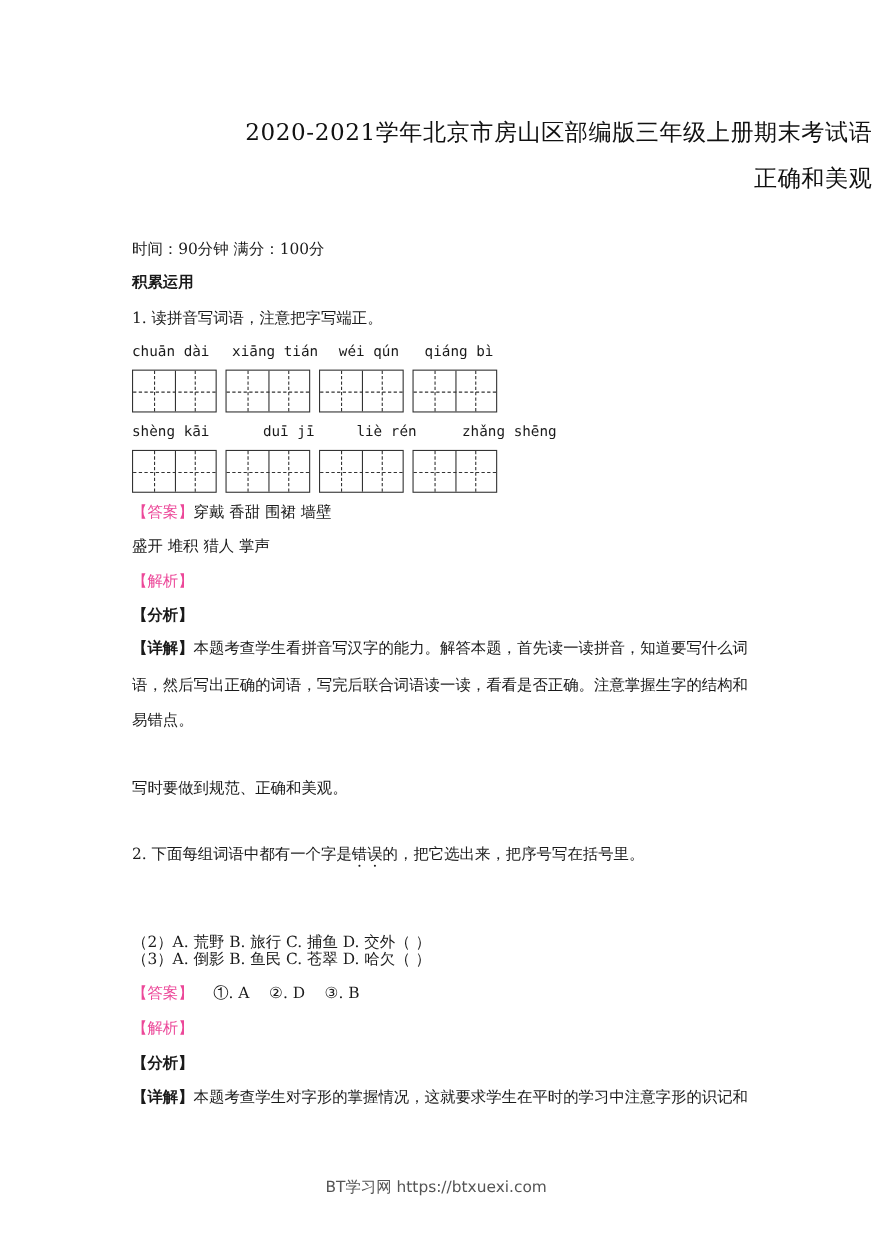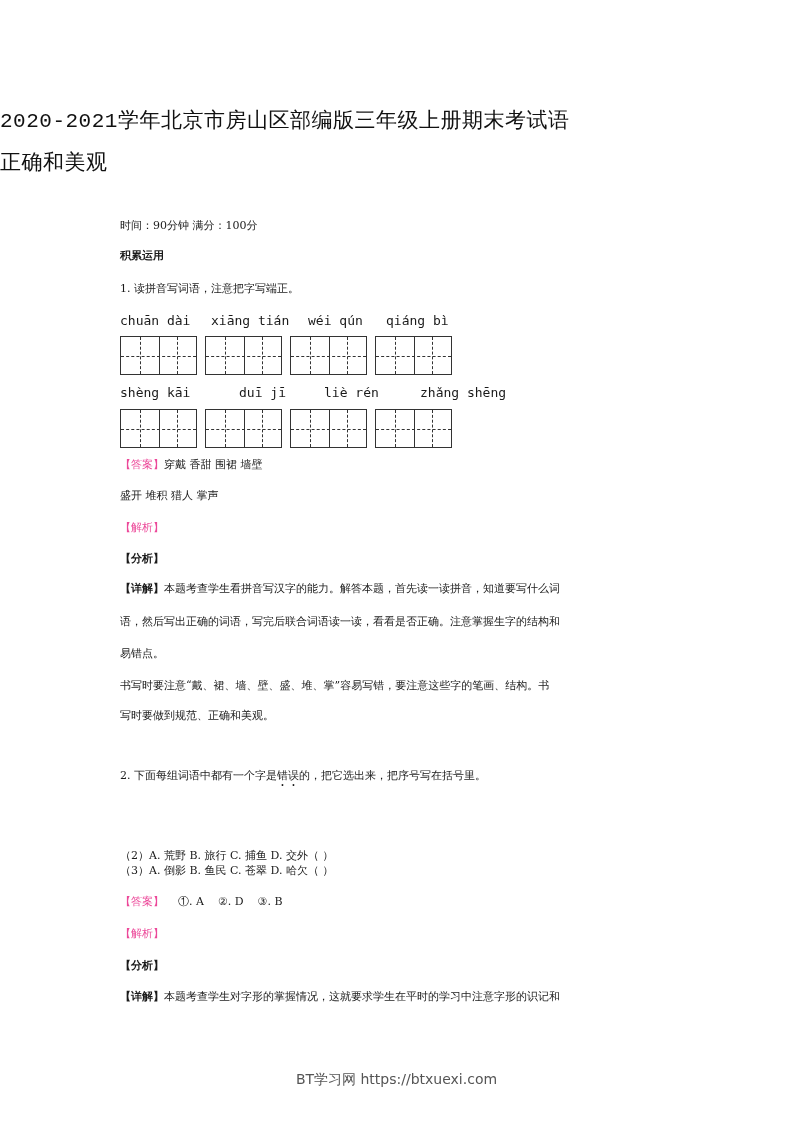--- a/index.html
+++ b/index.html
@@ -1,21 +1,21 @@
 <!DOCTYPE html>
 <html><head>
 <meta charset="utf-8">
 <style>
   html, body { margin: 0; padding: 0; background: #ffffff; }
   body { width: 793px; height: 1122px; position: relative; overflow: hidden;
          font-family: "DejaVu Serif", "Liberation Serif", serif; color: #1a1a1a; }
   .page { position: absolute; left: 0; top: 0; width: 793px; height: 1122px; }
-  .title { position: absolute; left: 0; width: 793px; text-align: left;
-           font-size: 21px; letter-spacing: 0.5px; color: #111; font-family: Liberation Mono, monospace; }
-  .line { position: absolute; left: 120px; font-size: 11px; white-space: nowrap; }
+  .title { position: absolute; left: 0; width: 793px; text-align: right;
+           font-size: 21px; letter-spacing: 0.5px; color: #111; }
+  .line { position: absolute; left: 120px; font-size: 14px; white-space: nowrap; }
   .bold { font-weight: bold; }
   .blue { color: #ec4899; }
   .pinyin-row { position: absolute; left: 120px; font-size: 13px; font-family: "DejaVu Sans Mono", "Liberation Mono", monospace; white-space: nowrap; }
   .pinyin-row span { position: absolute; top: 0; }
   .box { position: absolute; width: 77px; height: 39px; border: 1.5px solid #333; box-sizing: border-box; }
   .box .mid { position: absolute; left: 50%; top: 0; bottom: 0; border-left: 1.2px solid #333; }
   .box .hdash { position: absolute; left: 0; right: 0; top: 50%; border-top: 1.2px dashed #333; }
   .box .vdash1 { position: absolute; left: 25%; top: 0; bottom: 0; border-left: 1.2px dashed #333; }
   .box .vdash2 { position: absolute; left: 75%; top: 0; bottom: 0; border-left: 1.2px dashed #333; }
   .emph { position: relative; }
@@ -109,21 +109,20 @@
   </div>
   <div class="line" style="top:488px;">盛开   堆积   猎人   掌声</div>
   <div class="line blue" style="top:520px;">【解析】</div>
   <div class="line bold" style="top:551px;">【分析】</div>
 
   <div class="line" style="top:614px;">语，然后写出正确的词语，写完后联合词语读一读，看看是否正确。注意掌握生字的结构和</div>
   <div class="line" style="top:581px;">
     <span class="bold">【详解】</span><span>本题考查学生看拼音写汉字的能力。解答本题，首先读一读拼音，知道要写什么词</span>
   </div>
   <div class="line" style="top:646px;">易错点。</div>
-  <div class="line" style="top:678px;">书写时要注意“戴、裙、墙、壁、盛、堆、掌”容易写错，要注意这些字的笔画、结构。书</div>
   <div class="line" style="top:708px;">写时要做到规范、正确和美观。</div>
 
   <div class="line" style="top:768px;">
     <span>2. 下面每组词语中都有一个字是</span><span class="emph">错</span><span class="emph">误</span><span>的，把它选出来，把序号写在括号里。</span>
   </div>
   <div class="line" style="top:833px;margin-top:15px;">（2）A. 荒野  B. 旅行  C. 捕鱼  D. 交外（     ）</div>
   <div class="line" style="top:863px;">（3）A. 倒影  B. 鱼民  C. 苍翠  D. 哈欠（     ）</div>
 
   <div class="line" style="top:894px;">
     <span class="blue">【答案】</span><span style="white-space:pre;">    ①. A    ②. D    ③. B</span>

